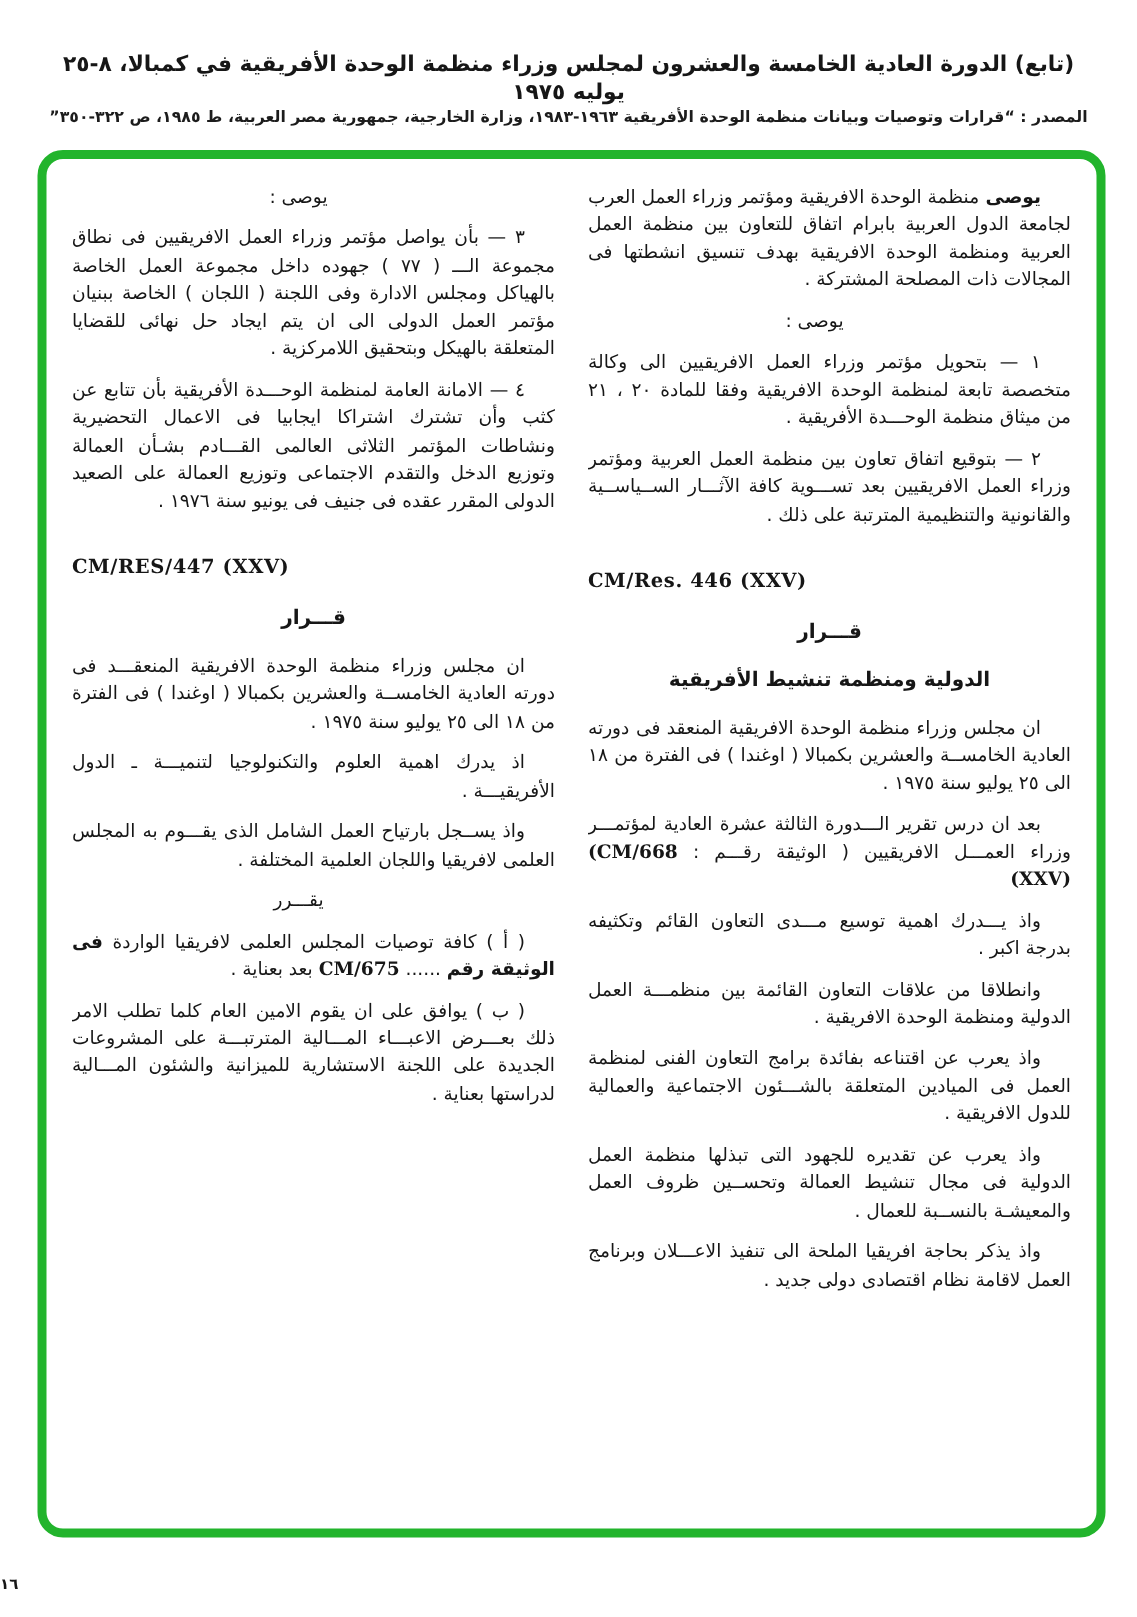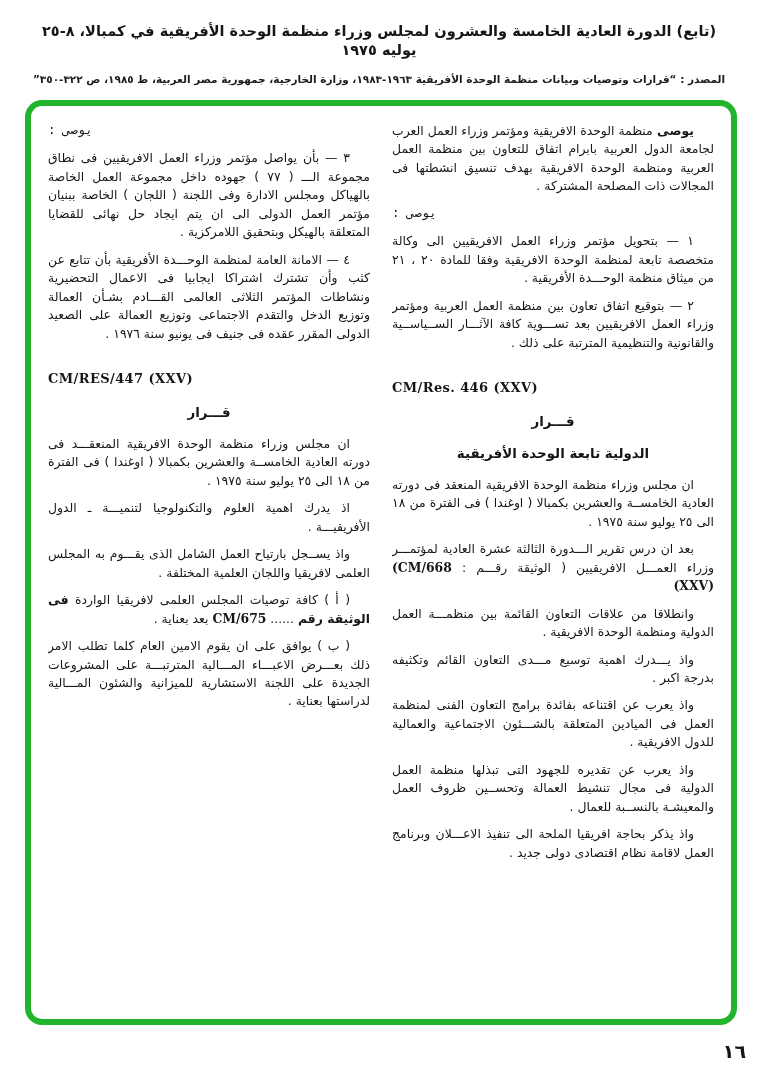--- a/index.html
+++ b/index.html
@@ -5,31 +5,30 @@
   html, body { margin: 0; padding: 0; }
   body {
     width: 758px; height: 1078px;
     position: relative;
     background: #ffffff;
     font-family: "DejaVu Sans", sans-serif;
     color: #161616;
     overflow: hidden;
   }
   .header {
-    position: absolute; top: 22px; left: 0; right: 0;
+    position: absolute; top: 34px; left: 0; right: 0;
     text-align: center; direction: rtl;
   }
   .doc-title {
     font-size: 14.5px; font-weight: bold;
     padding: 0 40px;
     line-height: 1.3;
   }
   .doc-source {
     font-size: 10.5px; font-weight: bold;
-    margin-top: 13px;
     color: #1c1c1c;
     padding: 0 30px;
   }
   .frame {
     position: absolute;
     left: 25px; top: 100px;
     width: 712px; height: 925px;
     box-sizing: border-box;
     border: 6px solid #22b42c;
     border-radius: 17px;
@@ -48,81 +47,81 @@
     font-size: 12.4px;
     line-height: 1.49;
     overflow: hidden;
   }
   .block { margin: 0 0 9px 0; }
   .p {
     text-align: justify;
     text-indent: 20px;
   }
   .line {
-    text-align: left;
+    text-align: center;
     text-indent: 20px;
-    font-family: Liberation Mono, monospace;
   }
   .docref {
     direction: ltr;
     text-align: left;
     font-family: "DejaVu Serif", serif;
     font-size: 13px;
     letter-spacing: 0.4px;
     margin: 26px 0 14px 0;
     white-space: nowrap;
   }
   .heading {
     text-align: center;
     font-weight: bold;
     font-size: 13.4px;
     margin: 10px 0 12px 0;
   }
   .bold { font-weight: bold; }
   .ltr { direction: ltr; unicode-bidi: isolate; font-family: "DejaVu Serif", serif; font-weight: bold; }
   .footer {
-    position: absolute; bottom: 16px; left: 0; right: 12px;
-    text-align: right;
-    font-size: 19px; font-weight: bold;
+    position: absolute; bottom: 16px; left: 0; right: 0;
+    text-align: left;
+    font-size: 10px; font-weight: bold;
   }
 </style>
 </head>
 <body>
 
 <div class="header">
   <div class="doc-title">(تابع) الدورة العادية الخامسة والعشرون لمجلس وزراء منظمة الوحدة الأفريقية في كمبالا، ٨-٢٥ يوليه ١٩٧٥</div>
   <div class="doc-source">المصدر :  “قرارات وتوصيات وبيانات منظمة الوحدة الأفريقية ١٩٦٣-١٩٨٣، وزارة الخارجية، جمهورية مصر العربية، ط ١٩٨٥، ص ٣٢٢-٣٥٠”</div>
 </div>
 
 <div class="frame" id="frame" style="border-color: rgb(34, 180, 44);">
   <div class="cols">
     <div class="col" id="col-right">
         <div class="block p"><span class="bold">يوصى </span><span>منظمة الوحدة الافريقية ومؤتمر وزراء العمل العرب لجامعة الدول العربية بابرام اتفاق للتعاون بين منظمة العمل العربية ومنظمة الوحدة الافريقية بهدف تنسيق انشطتها فى المجالات ذات المصلحة المشتركة .</span></div>
         <div class="block line"><span>يوصى :</span></div>
         <div class="block p"><span>١ — بتحويل مؤتمر وزراء العمل الافريقيين الى وكالة متخصصة تابعة لمنظمة الوحدة الافريقية وفقا للمادة ٢٠ ، ٢١ من ميثاق منظمة الوحـــدة الأفريقية .</span></div>
         <div class="block p"><span>٢ — بتوقيع اتفاق تعاون بين منظمة العمل العربية ومؤتمر وزراء العمل الافريقيين بعد تســـوية كافة الآثـــار الســياســية والقانونية والتنظيمية المترتبة على ذلك .</span></div>
         <div class="block docref"><span class="ltr">CM/Res. 446 (XXV)</span></div>
         <div class="block heading"><span>قـــرار</span></div>
-        <div class="block heading"><span>الدولية تابعة الوحدة الأفريقية</span></div>
+        <div class="block heading"><span>الدولية ومنظمة تنشيط الأفريقية</span></div>
         <div class="block p"><span>ان مجلس وزراء منظمة الوحدة الافريقية المنعقد فى دورته العادية الخامســة والعشرين بكمبالا ( اوغندا ) فى الفترة من ١٨ الى ٢٥ يوليو سنة ١٩٧٥ .</span></div>
         <div class="block p"><span>بعد ان درس تقرير الـــدورة الثالثة عشرة العادية لمؤتمـــر وزراء العمـــل الافريقيين ( الوثيقة رقـــم : </span><span class="ltr">(CM/668 (XXV)</span></div>
+        <div class="block p"><span>واذ يـــدرك اهمية توسيع مـــدى التعاون القائم وتكثيفه بدرجة اكبر .</span></div>
         <div class="block p"><span>وانطلاقا من علاقات التعاون القائمة بين منظمـــة العمل الدولية ومنظمة الوحدة الافريقية .</span></div>
-        <div class="block p"><span>واذ يـــدرك اهمية توسيع مـــدى التعاون القائم وتكثيفه بدرجة اكبر .</span></div>
         <div class="block p"><span>واذ يعرب عن اقتناعه بفائدة برامج التعاون الفنى لمنظمة العمل فى الميادين المتعلقة بالشـــئون الاجتماعية والعمالية للدول الافريقية .</span></div>
         <div class="block p"><span>واذ يعرب عن تقديره للجهود التى تبذلها منظمة العمل الدولية فى مجال تنشيط العمالة وتحســين ظروف العمل والمعيشـة بالنســبة للعمال .</span></div>
         <div class="block p"><span>واذ يذكر بحاجة افريقيا الملحة الى تنفيذ الاعـــلان وبرنامج العمل لاقامة نظام اقتصادى دولى جديد .</span></div>
       </div>
     <div class="col" id="col-left">
         <div class="block line"><span>يوصى :</span></div>
         <div class="block p"><span>٣ — بأن يواصل مؤتمر وزراء العمل الافريقيين فى نطاق مجموعة الـــ ( ٧٧ ) جهوده داخل مجموعة العمل الخاصة بالهياكل ومجلس الادارة وفى اللجنة ( اللجان ) الخاصة ببنيان مؤتمر العمل الدولى الى ان يتم ايجاد حل نهائى للقضايا المتعلقة بالهيكل وبتحقيق اللامركزية .</span></div>
         <div class="block p"><span>٤ — الامانة العامة لمنظمة الوحـــدة الأفريقية بأن تتابع عن كثب وأن تشترك اشتراكا ايجابيا فى الاعمال التحضيرية ونشاطات المؤتمر الثلاثى العالمى القـــادم بشـأن العمالة وتوزيع الدخل والتقدم الاجتماعى وتوزيع العمالة على الصعيد الدولى المقرر عقده فى جنيف فى يونيو سنة ١٩٧٦ .</span></div>
         <div class="block docref"><span class="ltr">CM/RES/447 (XXV)</span></div>
         <div class="block heading"><span>قـــرار</span></div>
         <div class="block p"><span>ان مجلس وزراء منظمة الوحدة الافريقية المنعقـــد فى دورته العادية الخامســة والعشرين بكمبالا ( اوغندا ) فى الفترة من ١٨ الى ٢٥ يوليو سنة ١٩٧٥ .</span></div>
         <div class="block p"><span>اذ يدرك اهمية العلوم والتكنولوجيا لتنميـــة ـ الدول الأفريقيـــة .</span></div>
         <div class="block p"><span>واذ يســجل بارتياح العمل الشامل الذى يقـــوم به المجلس العلمى لافريقيا واللجان العلمية المختلفة .</span></div>
+        <div class="block line"><span>يقـــرر</span></div>
         <div class="block p"><span>( أ ) كافة توصيات المجلس العلمى لافريقيا الواردة </span><span class="bold">فى الوثيقة رقم</span><span> ...... </span><span class="ltr">CM/675</span><span> بعد بعناية .</span></div>
         <div class="block p"><span>( ب ) يوافق على ان يقوم الامين العام كلما تطلب الامر ذلك بعـــرض الاعبـــاء المـــالية المترتبـــة على المشروعات الجديدة على اللجنة الاستشارية للميزانية والشئون المـــالية لدراستها بعناية .</span></div>
       </div>
   </div>
 </div>
 
 <div class="footer">١٦</div>
 
 </body></html>

